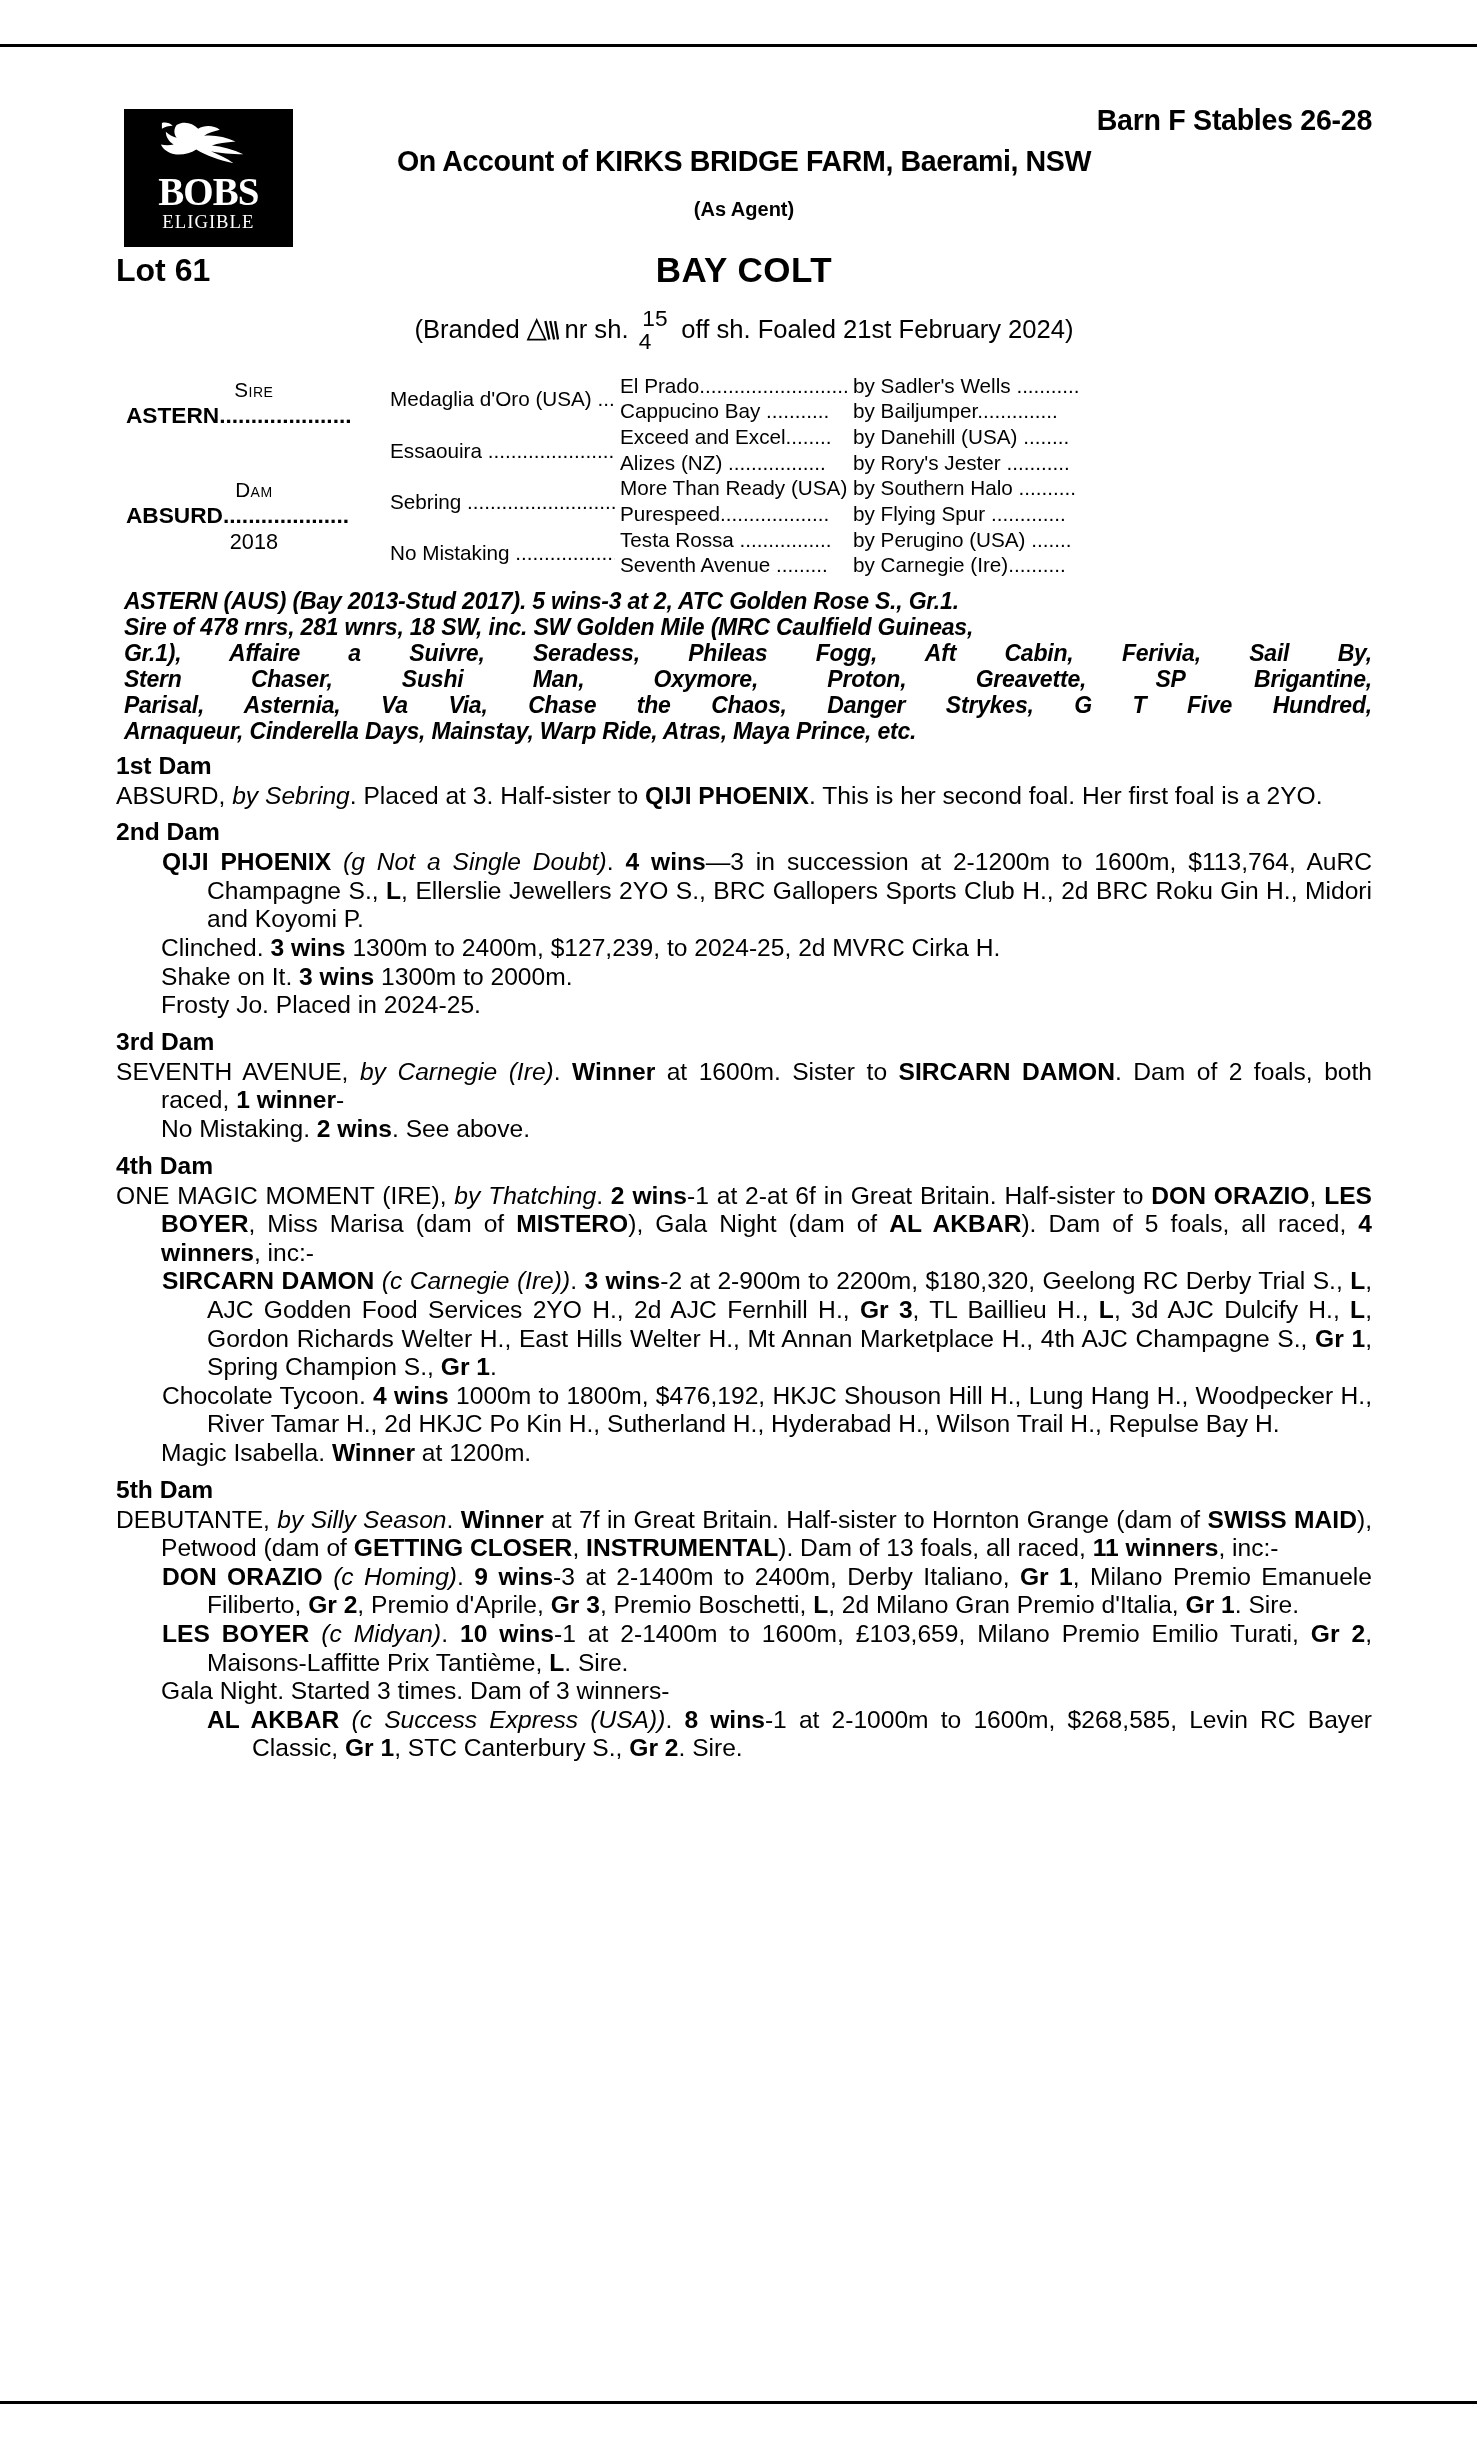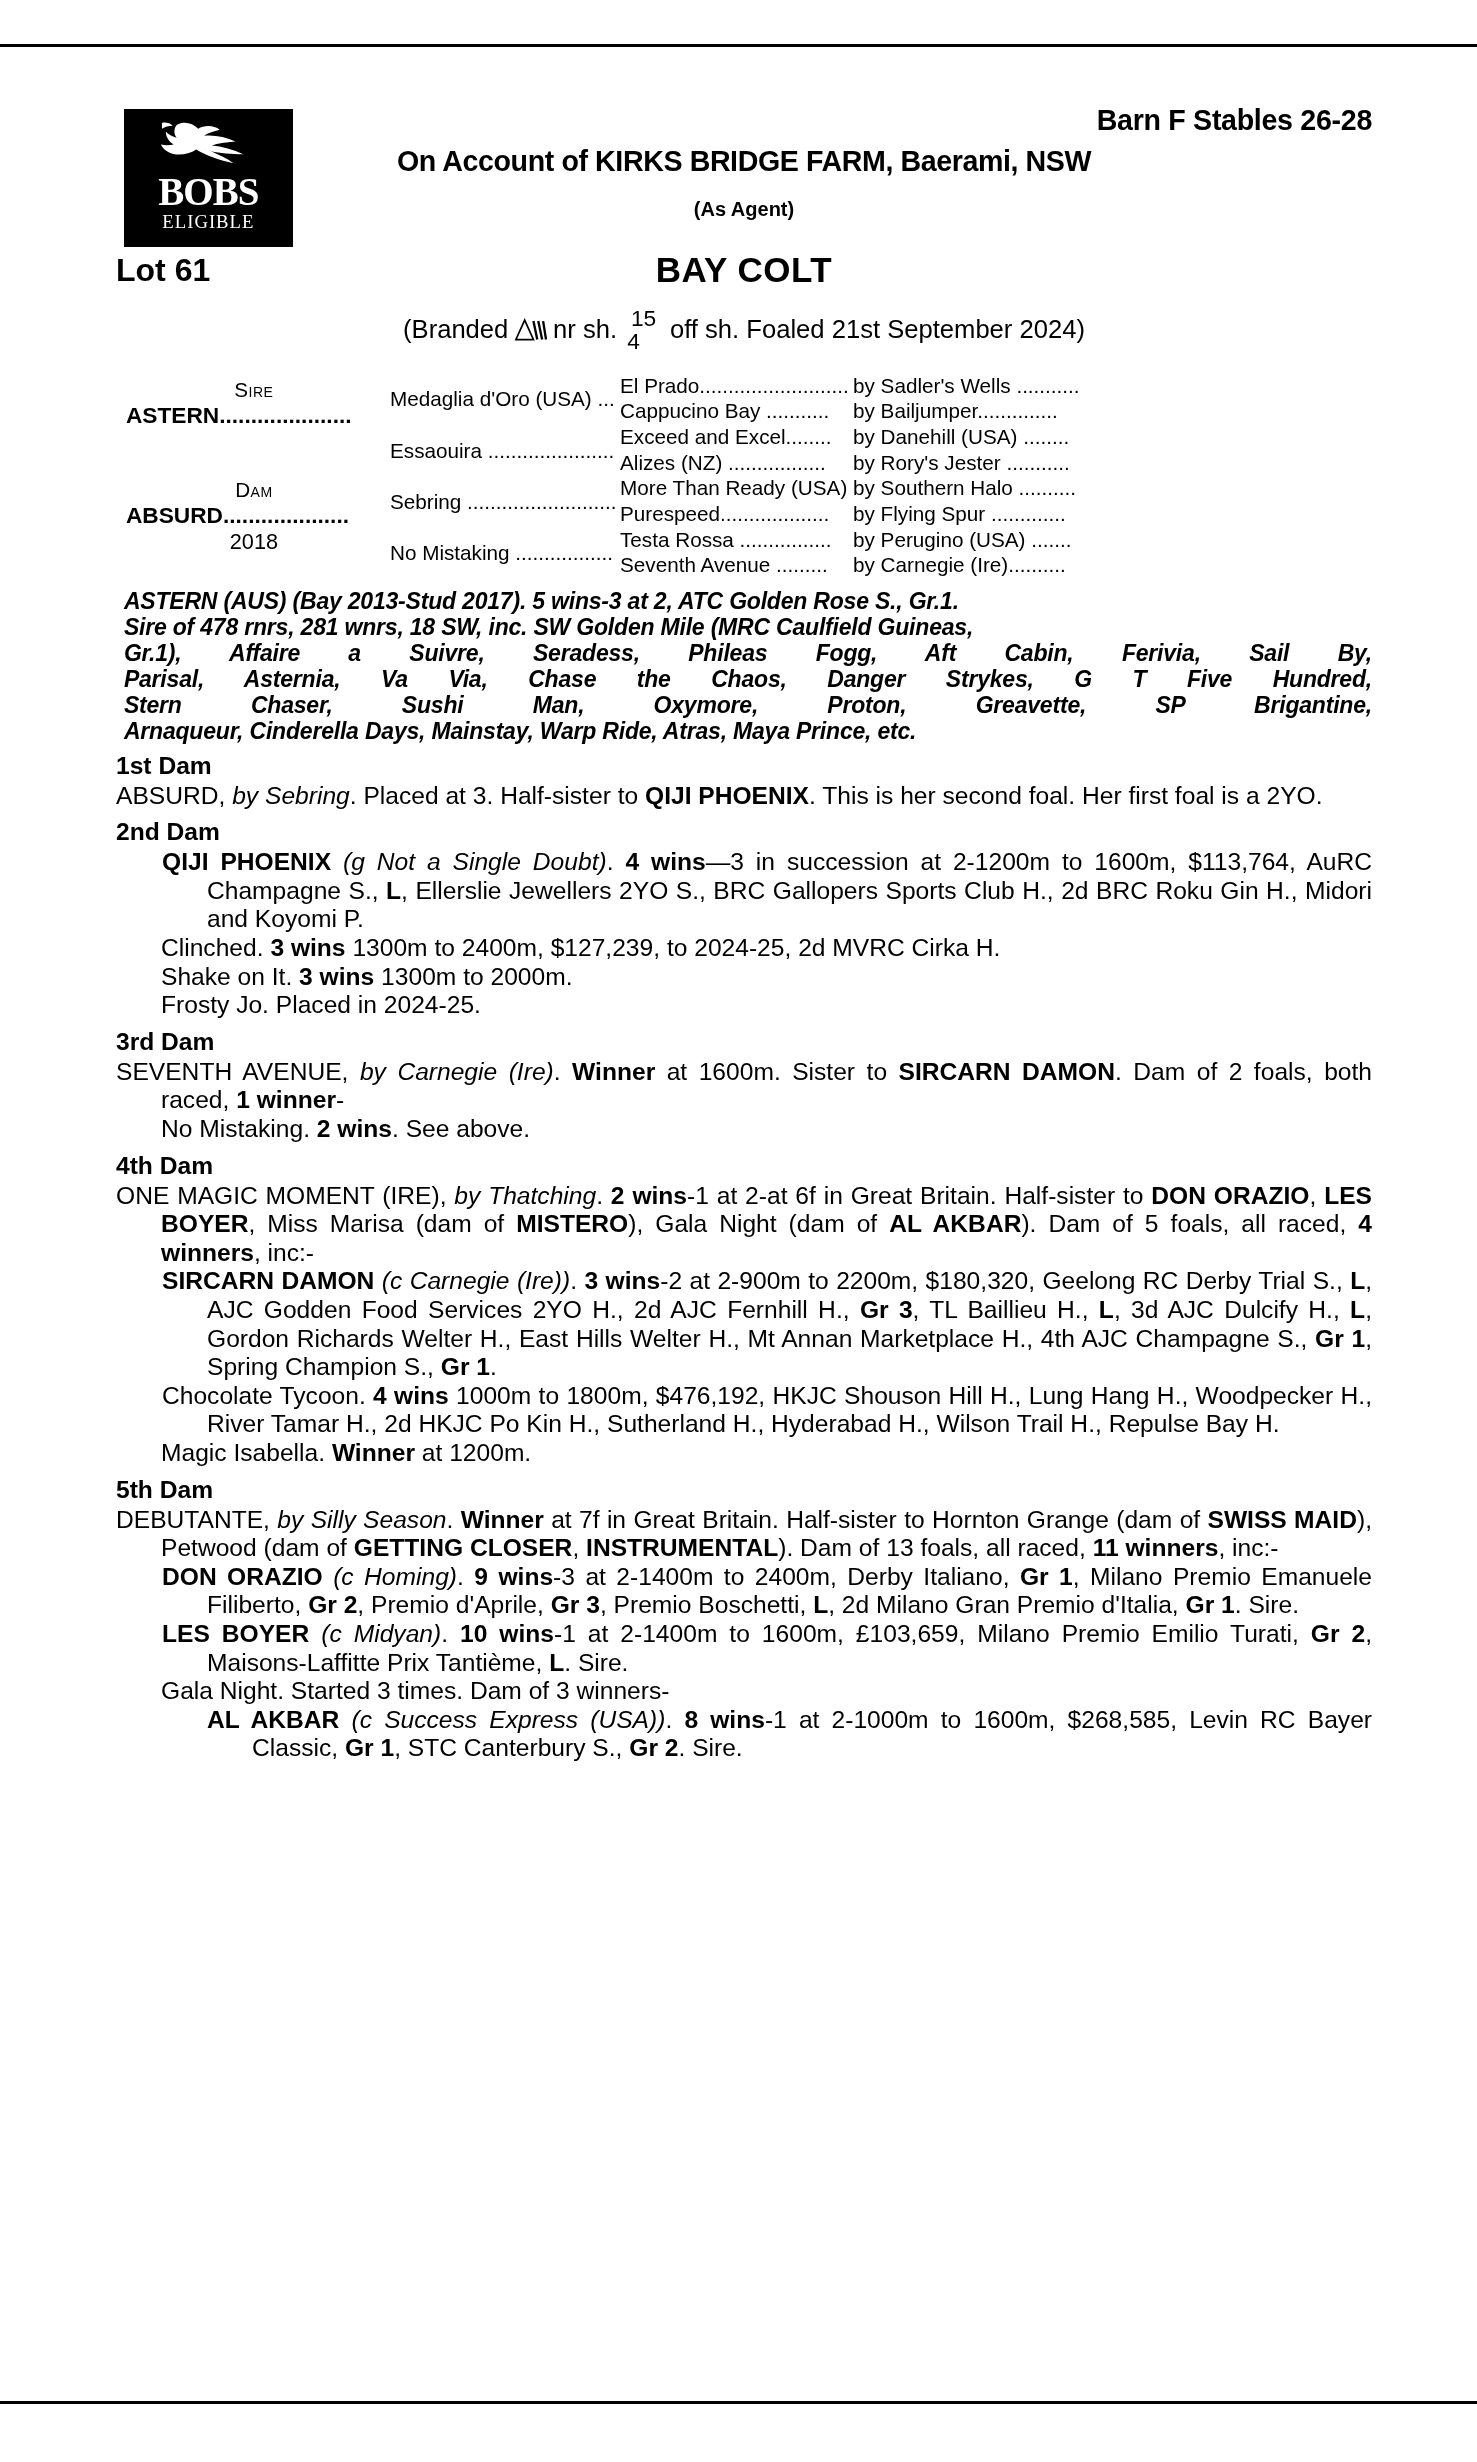--- a/index.html
+++ b/index.html
@@ -307,21 +307,21 @@
           <path d="M11 4 L20 24 L2 24 Z" fill="none" stroke="#000" stroke-width="1.8"></path>
           <line x1="20" y1="5" x2="24" y2="24" stroke="#000" stroke-width="2.4"></line>
           <line x1="25" y1="5" x2="29" y2="24" stroke="#000" stroke-width="2.4"></line>
           <line x1="30" y1="5" x2="33" y2="24" stroke="#000" stroke-width="2.4"></line>
         </svg>
         <span>nr sh.</span>
         <span class="frac">
           <span class="num">15</span>
           <span class="den">4</span>
         </span>
-        <span>off sh. Foaled 21st September 2024)</span>
+        <span>off sh. Foaled 21st February 2024)</span>
       </span>
     </div>
 
     <div class="ped">
 
       <div class="ped-col1">
         <div class="sire-group">
           <div class="ped-label">Sire</div>
           <div class="ped-name"><span>ASTERN</span><span class="dots">.....................</span></div>
         </div>
@@ -359,22 +359,22 @@
         <div class="g4" style="top:132px">by Flying Spur .............</div>
         <div class="g4" style="top:158px">by Perugino (USA) .......</div>
         <div class="g4" style="top:183px">by Carnegie (Ire)..........</div>
       </div>
     </div>
 
     <div class="sire-blurb" id="sire-blurb">
         <div>ASTERN (AUS) (Bay 2013-Stud 2017). 5 wins-3 at 2, ATC Golden Rose S., Gr.1.</div>
         <div>Sire of 478 rnrs, 281 wnrs, 18 SW, inc. SW Golden Mile (MRC Caulfield Guineas,</div>
         <div class="j">Gr.1), Affaire a Suivre, Seradess, Phileas Fogg, Aft Cabin, Ferivia, Sail By,</div>
+        <div class="j">Stern Chaser, Sushi Man, Oxymore, Proton, Greavette, SP Brigantine,</div>
         <div class="j">Parisal, Asternia, Va Via, Chase the Chaos, Danger Strykes, G T Five Hundred,</div>
-        <div class="j">Stern Chaser, Sushi Man, Oxymore, Proton, Greavette, SP Brigantine,</div>
         <div>Arnaqueur, Cinderella Days, Mainstay, Warp Ride, Atras, Maya Prince, etc.</div>
       </div>
 
     <div id="dam-sections">
         <div class="dam-head">1st Dam</div>
         <div class="para hang1"><span>ABSURD, </span><i class="n">by Sebring</i><span>. Placed at 3. Half-sister to </span><b class="n">QIJI PHOENIX</b><span>. This is her second foal. Her first foal is a 2YO.</span></div>
         <div class="dam-head">2nd Dam</div>
         <div class="para ind1h"><b class="n">QIJI PHOENIX </b><i class="n">(g Not a Single Doubt)</i><span>. </span><b class="n">4 wins</b><span>—3 in succession at 2‑1200m to 1600m, $113,764, AuRC Champagne S., </span><b class="n">L</b><span>, Ellerslie Jewellers 2YO S., BRC Gallopers Sports Club H., 2d BRC Roku Gin H., Midori and Koyomi P.</span></div>
         <div class="para ind1"><span>Clinched. </span><b class="n">3 wins</b><span> 1300m to 2400m, $127,239, to 2024-25, 2d MVRC Cirka H.</span></div>
         <div class="para ind1"><span>Shake on It. </span><b class="n">3 wins</b><span> 1300m to 2000m.</span></div>

